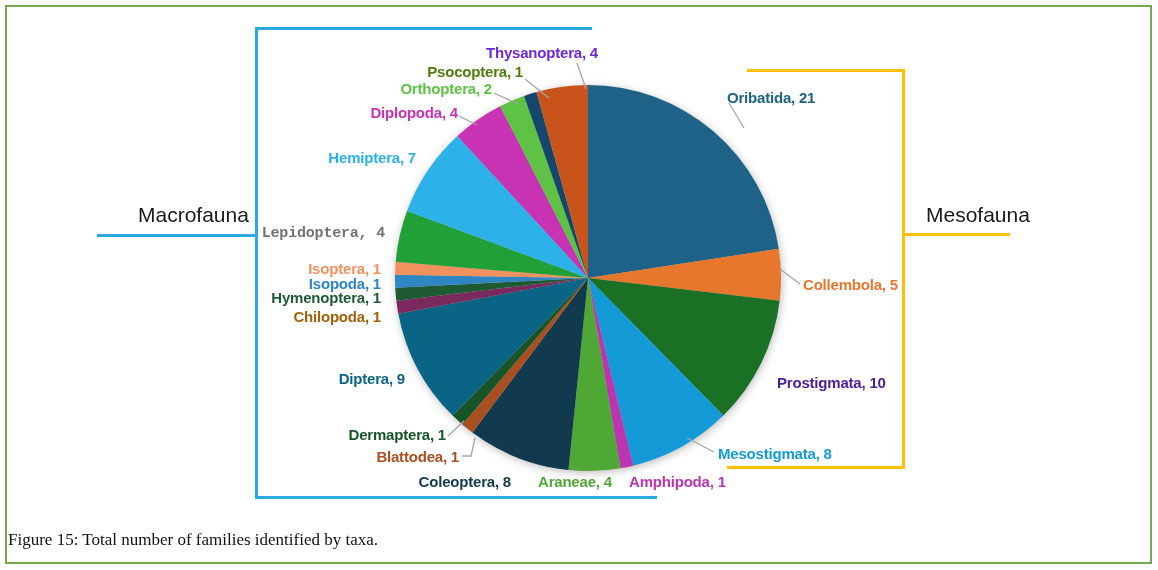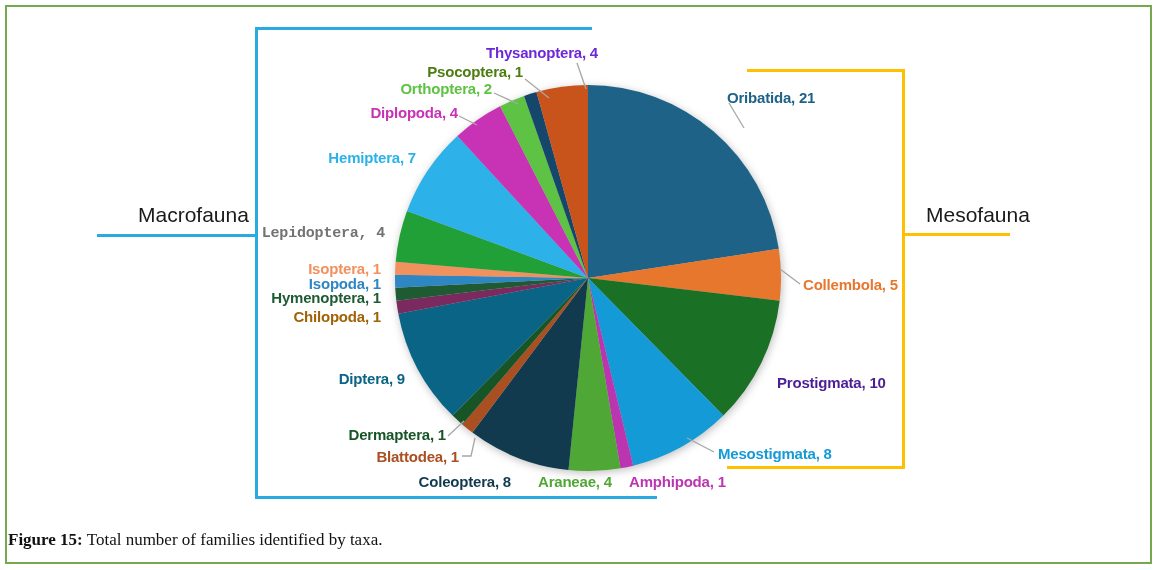--- a/index.html
+++ b/index.html
@@ -20,21 +20,21 @@
   }
   .slice-label.r{text-align:right;}
   .group-label{
     position:absolute;font-size:21px;color:#1a1a1a;white-space:nowrap;
   }
   .bracket{position:absolute;}
   .caption{
     position:absolute;left:8px;top:530px;font-family:"Liberation Serif",serif;
     font-size:17px;color:#111111;
   }
-  .caption b{font-weight:bold;}
+  .caption b{font-weight:normal;}
 </style>
 </head>
 <body>
 
 <div id="stage">
 
   <svg id="pie-svg" width="1158" height="570">
     <g id="pie-group">
         <path d="M 588 278 L 588.00 85.00 A 193 193 0 0 1 778.77 248.77 Z" fill="#1E6387"></path>
         <path d="M 588 278 L 778.77 248.77 A 193 193 0 0 1 779.65 300.77 Z" fill="#E8772E"></path>

